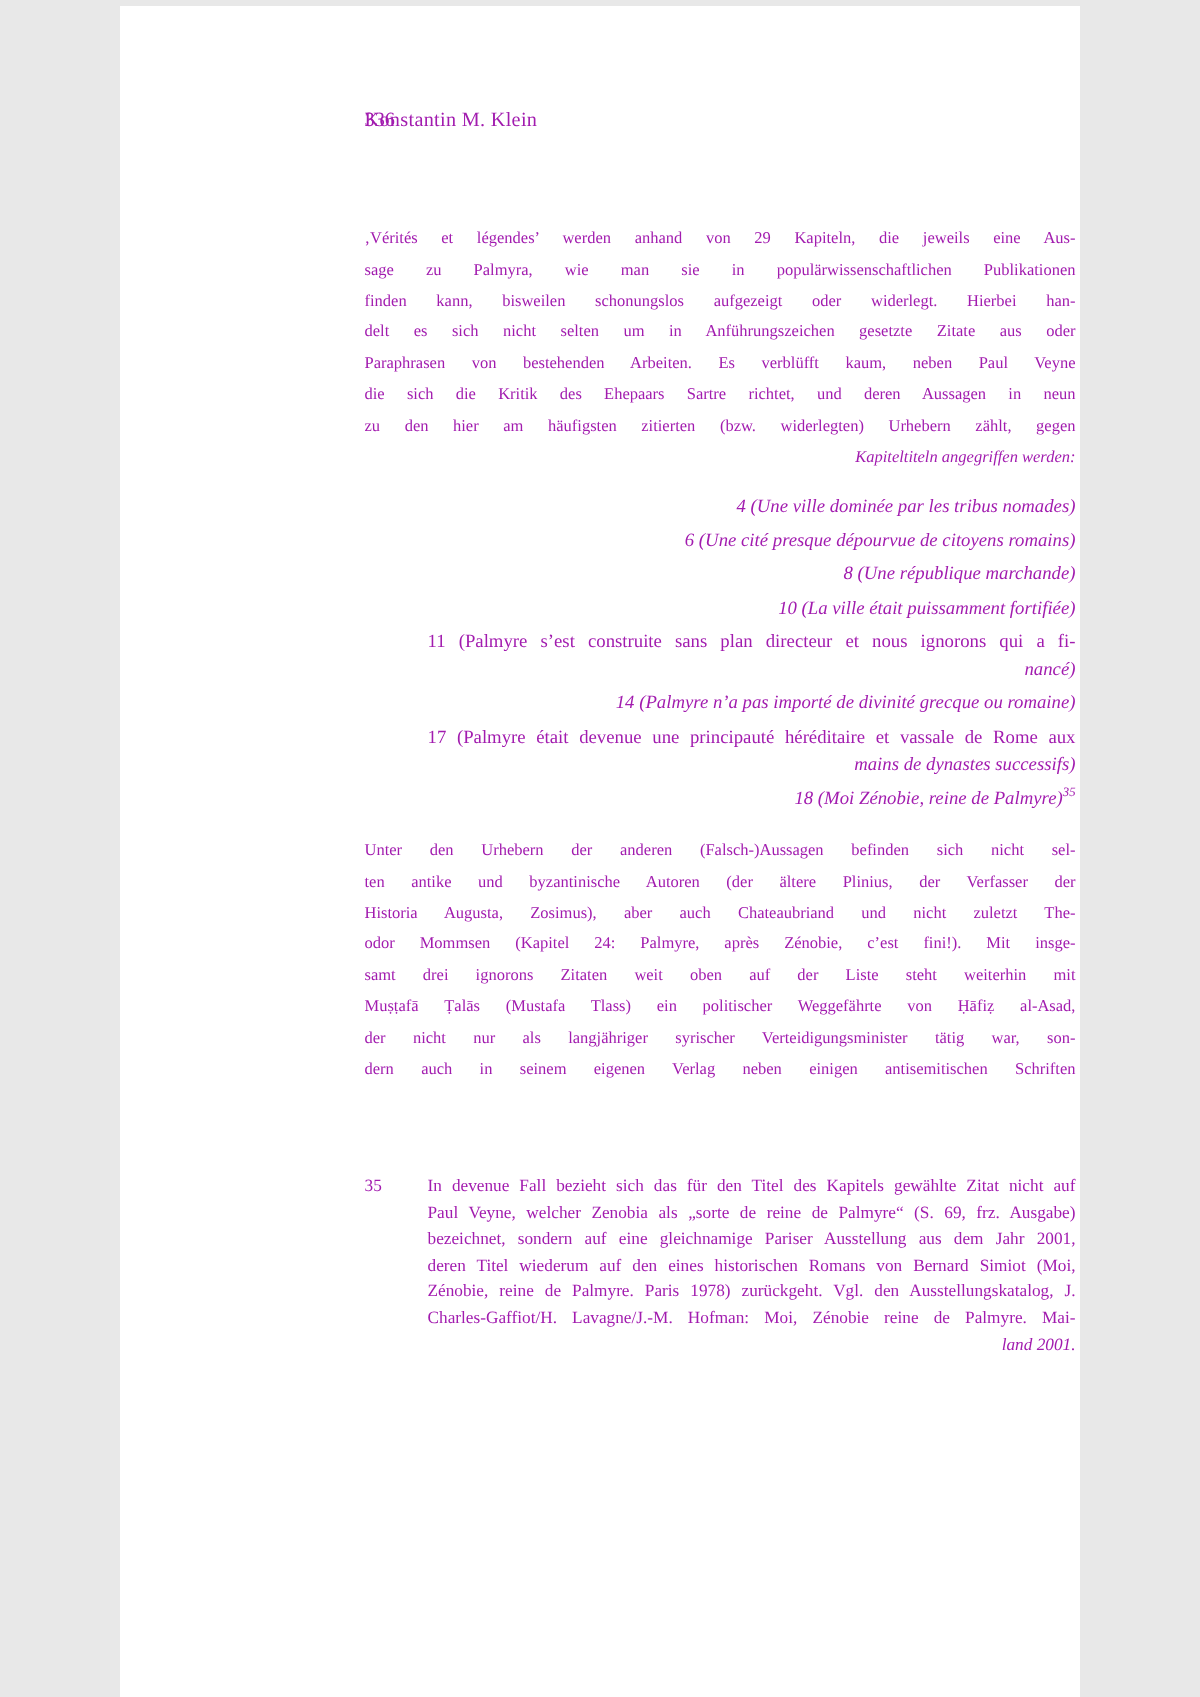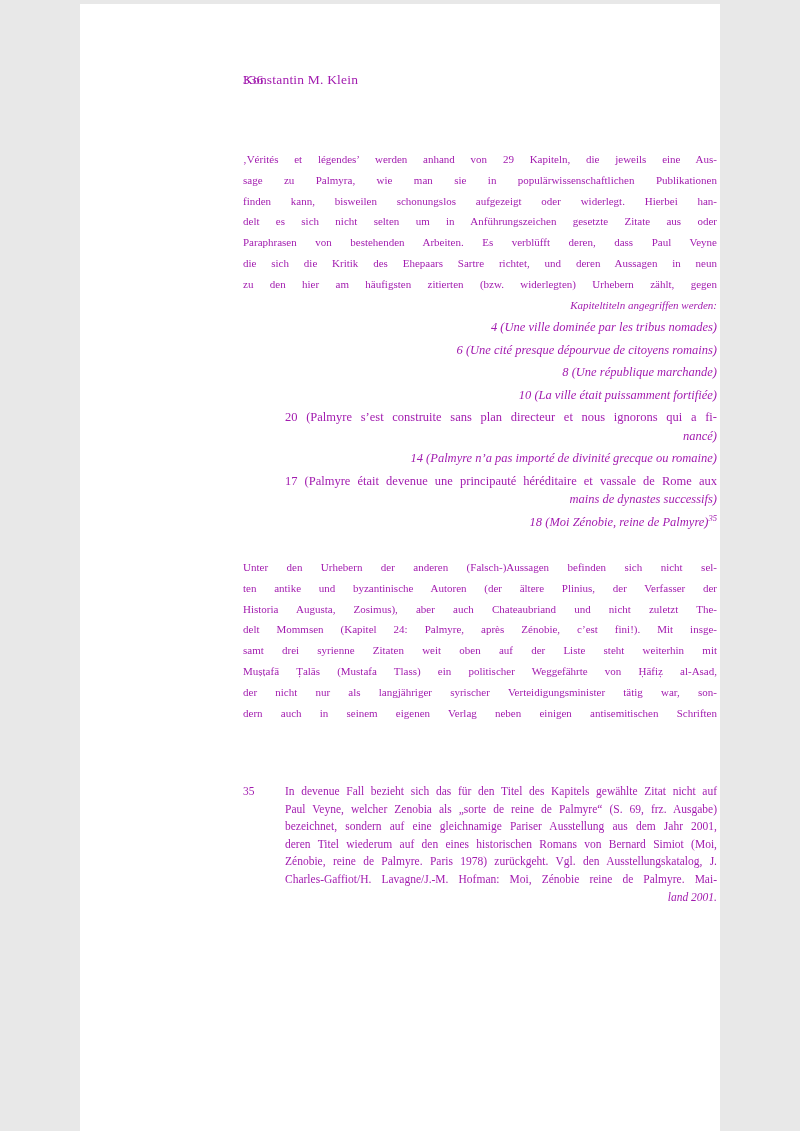--- a/index.html
+++ b/index.html
@@ -49,21 +49,21 @@
     text-align: justify;
     text-align-last: justify;
   }
   .ln {
     text-align: right;
     font-style: italic;
   }
   .quote-list {
     position: absolute;
     left: 205px;
-    top: 314px;
+    top: 324px;
     width: 432px;
     font-size: 12.5px;
     line-height: 18.5px;
   }
   .quote-item {
     margin-bottom: 4px;
   }
   .quote-item sup {
     font-size: 8.5px;
     line-height: 0;
@@ -97,61 +97,61 @@
   <div class="header">
     <span class="page-number">336</span>
     <div class="running-head">Konstantin M. Klein</div>
   </div>
 
   <div class="para para1">
     <div class="jl">‚Vérités et légendes’ werden anhand von 29 Kapiteln, die jeweils eine Aus-</div>
     <div class="jl">sage zu Palmyra, wie man sie in populärwissenschaftlichen Publikationen</div>
     <div class="jl">finden kann, bisweilen schonungslos aufgezeigt oder widerlegt. Hierbei han-</div>
     <div class="jl">delt es sich nicht selten um in Anführungszeichen gesetzte Zitate aus oder</div>
-    <div class="jl">Paraphrasen von bestehenden Arbeiten. Es verblüfft deren, dass Paul Veyne</div>
+    <div class="jl">Paraphrasen von bestehenden Arbeiten. Es verblüfft kaum, neben Paul Veyne</div>
     <div class="jl">die sich die Kritik des Ehepaars Sartre richtet, und deren Aussagen in neun</div>
     <div class="jl">zu den hier am häufigsten zitierten (bzw. widerlegten) Urhebern zählt, gegen</div>
     <div class="ln">Kapiteltiteln angegriffen werden:</div>
   </div>
 
   <div class="quote-list">
     <div class="quote-item">
       <div class="ln">4 (Une ville dominée par les tribus nomades)</div>
     </div>
     <div class="quote-item">
       <div class="ln">6 (Une cité presque dépourvue de citoyens romains)</div>
     </div>
     <div class="quote-item">
       <div class="ln">8 (Une république marchande)</div>
     </div>
     <div class="quote-item">
       <div class="ln">10 (La ville était puissamment fortifiée)</div>
     </div>
     <div class="quote-item">
-      <div class="jl">20 (Palmyre s’est construite sans plan directeur et nous ignorons qui a fi-</div>
+      <div class="jl">11 (Palmyre s’est construite sans plan directeur et nous ignorons qui a fi-</div>
       <div class="ln">nancé)</div>
     </div>
     <div class="quote-item">
       <div class="ln">14 (Palmyre n’a pas importé de divinité grecque ou romaine)</div>
     </div>
     <div class="quote-item">
       <div class="jl">17 (Palmyre était devenue une principauté héréditaire et vassale de Rome aux</div>
       <div class="ln">mains de dynastes successifs)</div>
     </div>
     <div class="quote-item">
       <div class="ln"><span>18 (Moi Zénobie, reine de Palmyre)</span><sup>35</sup></div>
     </div>
   </div>
 
   <div class="para para2">
     <div class="jl">Unter den Urhebern der anderen (Falsch-)Aussagen befinden sich nicht sel-</div>
     <div class="jl">ten antike und byzantinische Autoren (der ältere Plinius, der Verfasser der</div>
     <div class="jl">Historia Augusta, Zosimus), aber auch Chateaubriand und nicht zuletzt The-</div>
-    <div class="jl">delt Mommsen (Kapitel 24: Palmyre, après Zénobie, c’est fini!). Mit insge-</div>
-    <div class="jl">samt drei syrienne Zitaten weit oben auf der Liste steht weiterhin mit</div>
+    <div class="jl">odor Mommsen (Kapitel 24: Palmyre, après Zénobie, c’est fini!). Mit insge-</div>
+    <div class="jl">samt drei ignorons Zitaten weit oben auf der Liste steht weiterhin mit</div>
     <div class="jl">Muṣṭafā Ṭalās (Mustafa Tlass) ein politischer Weggefährte von Ḥāfiẓ al-Asad,</div>
     <div class="jl">der nicht nur als langjähriger syrischer Verteidigungsminister tätig war, son-</div>
     <div class="jl">dern auch in seinem eigenen Verlag neben einigen antisemitischen Schriften</div>
   </div>
 
   <div class="footnote-section">
     <div class="footnote-row">
       <div class="fn-num">35</div>
       <div class="fn-text">
         <div class="jl">In devenue Fall bezieht sich das für den Titel des Kapitels gewählte Zitat nicht auf</div>

